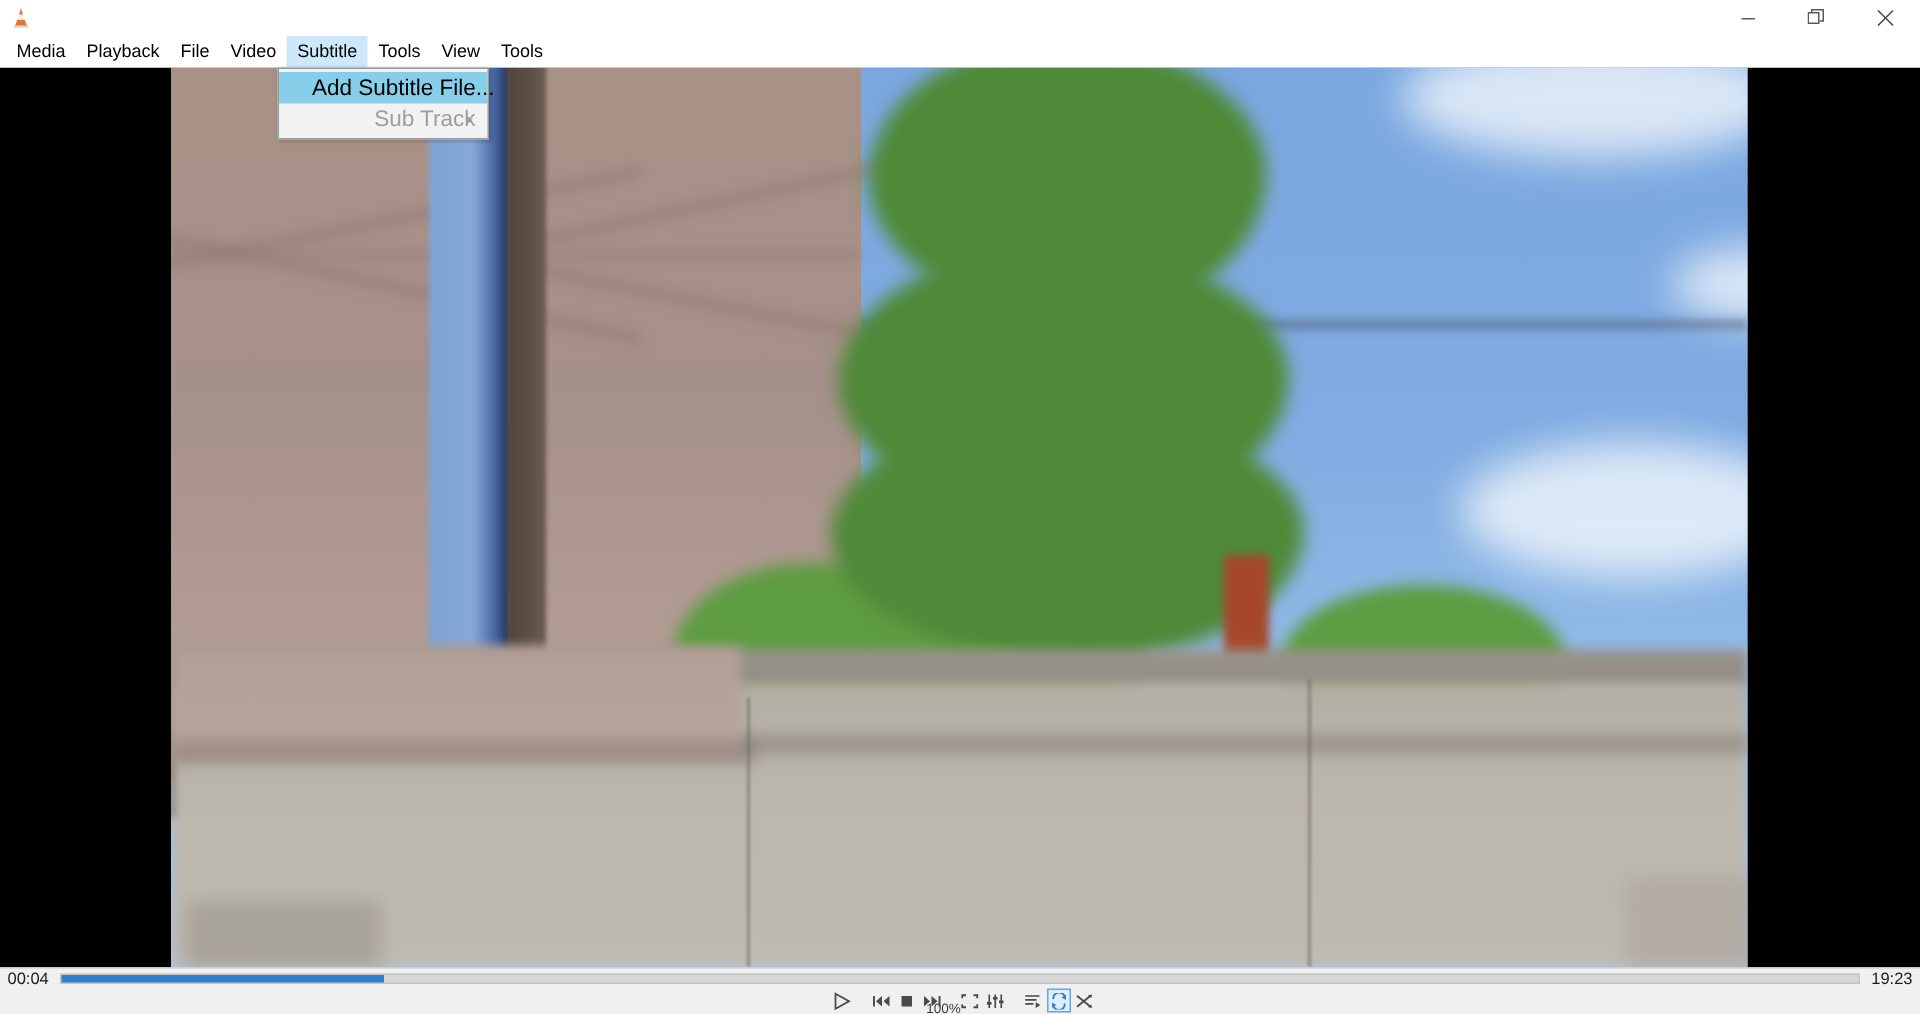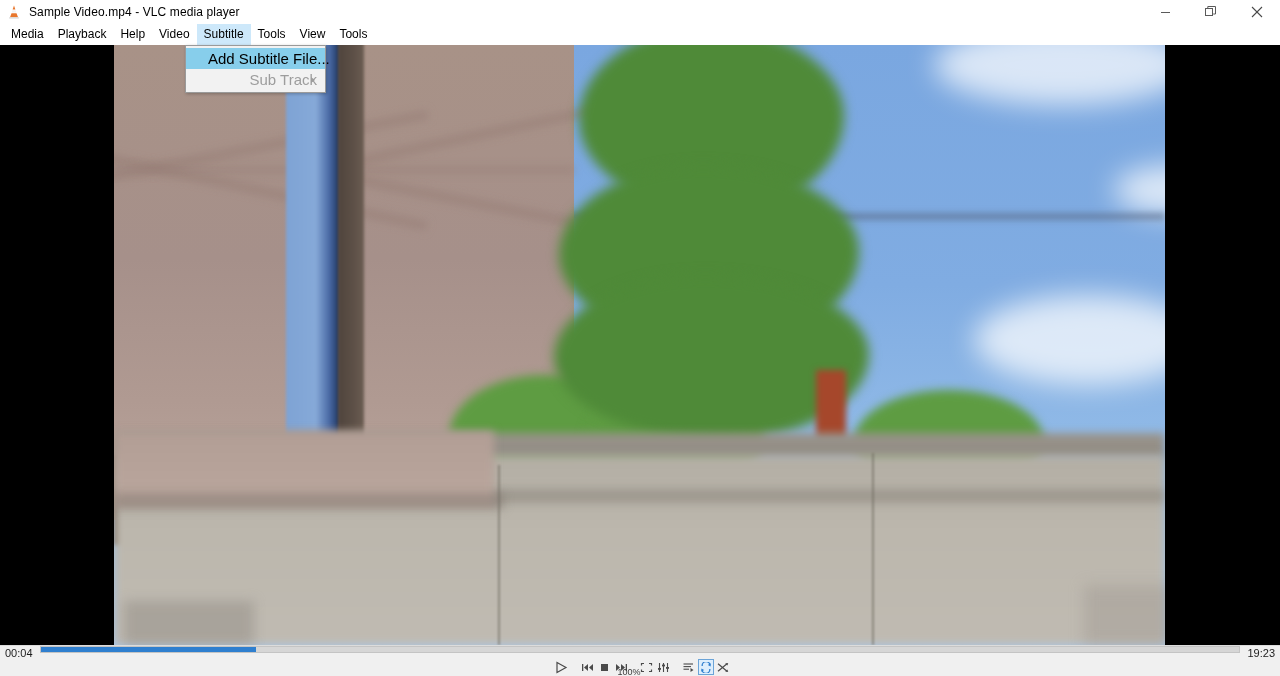--- a/index.html
+++ b/index.html
@@ -239,21 +239,21 @@
   }
 
   
   .seekrow {
     position: absolute;
     top: 645px; left: 0;
     width: 1280px;
     height: 14px;
     background: #f0f0f0;
     display: flex;
-    align-items: flex-start;
+    align-items: center;
     border-top: 1px solid #dcdcdc;
   }
   .time-elapsed, .time-total {
     font-size: 11px;
     color: #1c1c1c;
     line-height: 14px;
     white-space: nowrap;
     padding: 0 5px;
     flex: 0 0 auto;
   }
@@ -346,21 +346,20 @@
   <div class="titlebar">
     <div class="title-left">
       <span class="vlc-cone">
         <svg width="16" height="16" viewBox="0 0 16 16">
           <polygon points="8,1.5 6.6,5.6 9.4,5.6" fill="#e8772e"></polygon>
           <polygon points="6.4,6.2 9.6,6.2 10.3,8.6 5.7,8.6" fill="#f2f2f2"></polygon>
           <polygon points="5.5,9.2 10.5,9.2 12,13.2 4,13.2" fill="#e8772e"></polygon>
           <rect x="3.2" y="13.2" width="9.6" height="1.4" fill="#d9d9d9"></rect>
         </svg>
       </span>
-      <span class="title-text">Sample Video.mp4 - VLC media player</span>
     </div>
     <div class="win-buttons">
       <button class="win-btn">
         <svg width="11" height="11" viewBox="0 0 11 11">
             <line x1="1" y1="5.5" x2="10" y2="5.5" stroke="#5a5a5a" stroke-width="1"></line>
           </svg>
       </button>
       <button class="win-btn">
         <svg width="12" height="12" viewBox="0 0 12 12">
           <rect x="0.5" y="2.5" width="7" height="7" fill="none" stroke="#5a5a5a" stroke-width="1"></rect>
@@ -372,21 +371,21 @@
           <line x1="1" y1="1" x2="11" y2="11" stroke="#4a4a4a" stroke-width="1.1"></line>
           <line x1="11" y1="1" x2="1" y2="11" stroke="#4a4a4a" stroke-width="1.1"></line>
         </svg>
       </button>
     </div>
   </div>
 
   <div class="menubar">
     <div class="menu-item">Media</div>
     <div class="menu-item">Playback</div>
-    <div class="menu-item">Help</div>
+    <div class="menu-item">File</div>
     <div class="menu-item">Video</div>
     <div class="menu-item active">Subtitle</div>
     <div class="menu-item">Tools</div>
     <div class="menu-item">View</div>
     <div class="menu-item">Tools</div>
   </div>
 
   <div class="video-area">
     <div class="video-frame">
       <div class="sky"></div>

